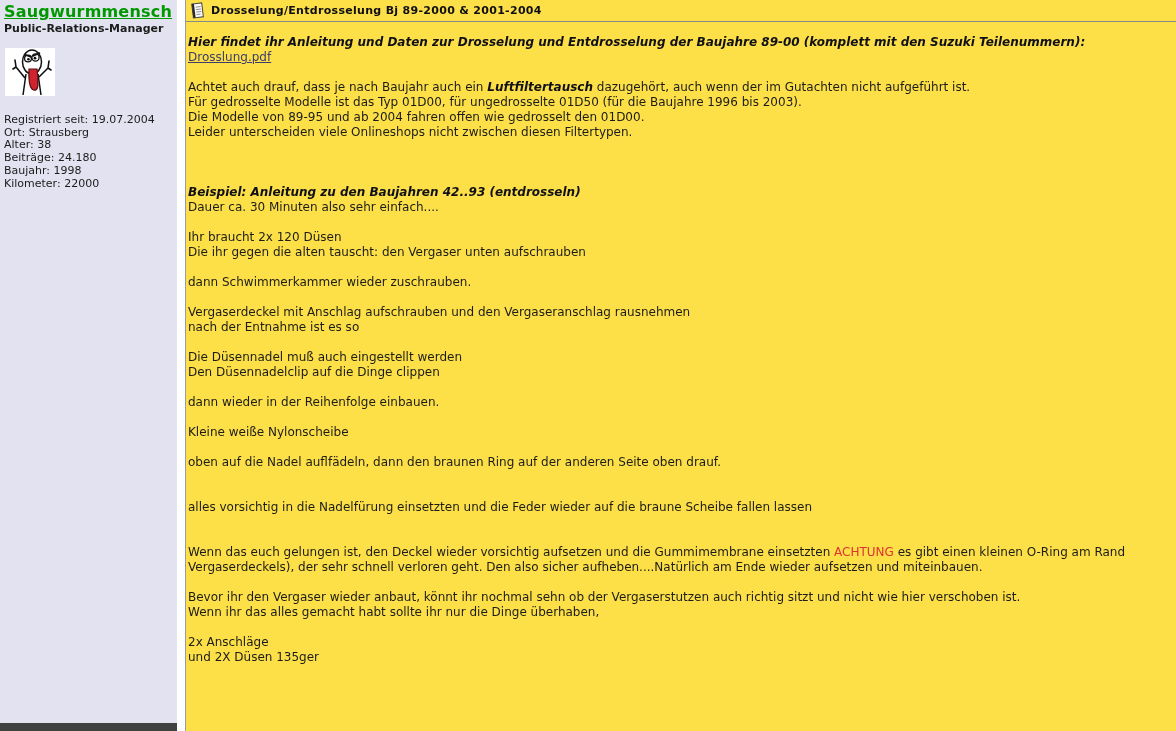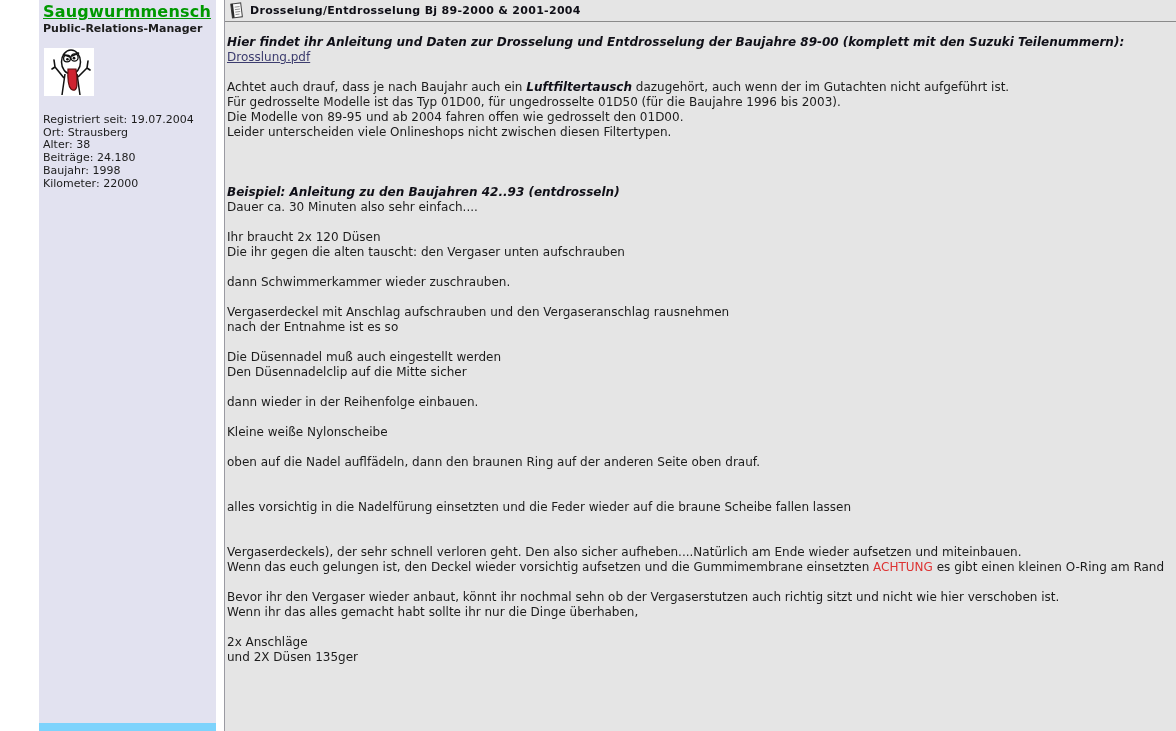--- a/index.html
+++ b/index.html
@@ -3,38 +3,38 @@
 <meta charset="utf-8">
 <style>
   html,body{margin:0;padding:0;}
   body{
     width:1176px;height:731px;overflow:hidden;background:#ffffff;
     font-family:"DejaVu Sans",sans-serif;color:#1c1c1c;
   }
   .page{display:flex;width:1176px;height:731px;}
 
   
-  .col-user{width:177px;background:#7dd3fc;flex:0 0 177px;margin-left:39px;}
+  .col-user{width:177px;background:#404040;flex:0 0 177px;}
   .user-inner{
     background:#e2e2f0;height:723px;box-sizing:border-box;
     padding:2px 2px 0 4px;
   }
   .username{
     display:inline-block;color:#009900;font-weight:bold;font-size:16px;
     text-decoration:underline;letter-spacing:.2px;cursor:pointer;line-height:19px;
   }
   .rank{font-size:11px;color:#1c1c1c;margin-top:1px;line-height:13px;font-weight:bold;}
   .avatar{margin:13px 0 0 1px;width:50px;height:48px;background:#ffffff;display:block;}
   .details{margin-top:18px;font-size:11px;color:#1c1c1c;line-height:12.7px;}
 
   
   .gutter{width:8px;flex:0 0 8px;background:#ffffff;border-right:1px solid #9a9aa2;}
 
   
-  .col-post{flex:1;background:#e5e5e5;min-width:0;}
+  .col-post{flex:1;background:#fde047;min-width:0;}
   .title-row{
     display:flex;align-items:center;height:22px;box-sizing:border-box;
     padding-left:4px;border-bottom:1px solid #8a8a8a;
   }
   .title-text{
     font-size:11px;font-weight:bold;color:#0e0e16;margin-left:7px;letter-spacing:.3px;
   }
   .post-body{padding:13px 0 0 2px;font-size:12px;color:#1c1c1c;}
   .line{height:15px;line-height:15px;white-space:pre;}
   .seg-n{}
@@ -111,34 +111,34 @@
         <div class="line"></div>
         <div class="line"><span class="seg-n">Ihr braucht 2x 120 Düsen</span></div>
         <div class="line"><span class="seg-n">Die ihr gegen die alten tauscht: den Vergaser unten aufschrauben</span></div>
         <div class="line"></div>
         <div class="line"><span class="seg-n">dann Schwimmerkammer wieder zuschrauben.</span></div>
         <div class="line"></div>
         <div class="line"><span class="seg-n">Vergaserdeckel mit Anschlag aufschrauben und den Vergaseranschlag rausnehmen</span></div>
         <div class="line"><span class="seg-n">nach der Entnahme ist es so</span></div>
         <div class="line"></div>
         <div class="line"><span class="seg-n">Die Düsennadel muß auch eingestellt werden</span></div>
-        <div class="line"><span class="seg-n">Den Düsennadelclip auf die Mitte sicher</span></div>
+        <div class="line"><span class="seg-n">Den Düsennadelclip auf die Dinge clippen</span></div>
         <div class="line"></div>
         <div class="line"><span class="seg-n">dann wieder in der Reihenfolge einbauen.</span></div>
         <div class="line"></div>
         <div class="line"><span class="seg-n">Kleine weiße Nylonscheibe</span></div>
         <div class="line"></div>
         <div class="line"><span class="seg-n">oben auf die Nadel auflfädeln, dann den braunen Ring auf der anderen Seite oben drauf.</span></div>
         <div class="line"></div>
         <div class="line"></div>
         <div class="line"><span class="seg-n">alles vorsichtig in die Nadelfürung einsetzten und die Feder wieder auf die braune Scheibe fallen lassen</span></div>
         <div class="line"></div>
         <div class="line"></div>
+        <div class="line"><span class="seg-n">Wenn das euch gelungen ist, den Deckel wieder vorsichtig aufsetzen und die Gummimembrane einsetzten </span><span class="seg-red">ACHTUNG</span><span class="seg-n"> es gibt einen kleinen O-Ring am Rand</span></div>
         <div class="line"><span class="seg-n">Vergaserdeckels), der sehr schnell verloren geht. Den also sicher aufheben....Natürlich am Ende wieder aufsetzen und miteinbauen.</span></div>
-        <div class="line"><span class="seg-n">Wenn das euch gelungen ist, den Deckel wieder vorsichtig aufsetzen und die Gummimembrane einsetzten </span><span class="seg-red">ACHTUNG</span><span class="seg-n"> es gibt einen kleinen O-Ring am Rand</span></div>
         <div class="line"></div>
         <div class="line"><span class="seg-n">Bevor ihr den Vergaser wieder anbaut, könnt ihr nochmal sehn ob der Vergaserstutzen auch richtig sitzt und nicht wie hier verschoben ist.</span></div>
         <div class="line"><span class="seg-n">Wenn ihr das alles gemacht habt sollte ihr nur die Dinge überhaben,</span></div>
         <div class="line"></div>
         <div class="line"><span class="seg-n">2x Anschläge</span></div>
         <div class="line"><span class="seg-n">und 2X Düsen 135ger</span></div>
       </div>
   </div>
 
 </div>

